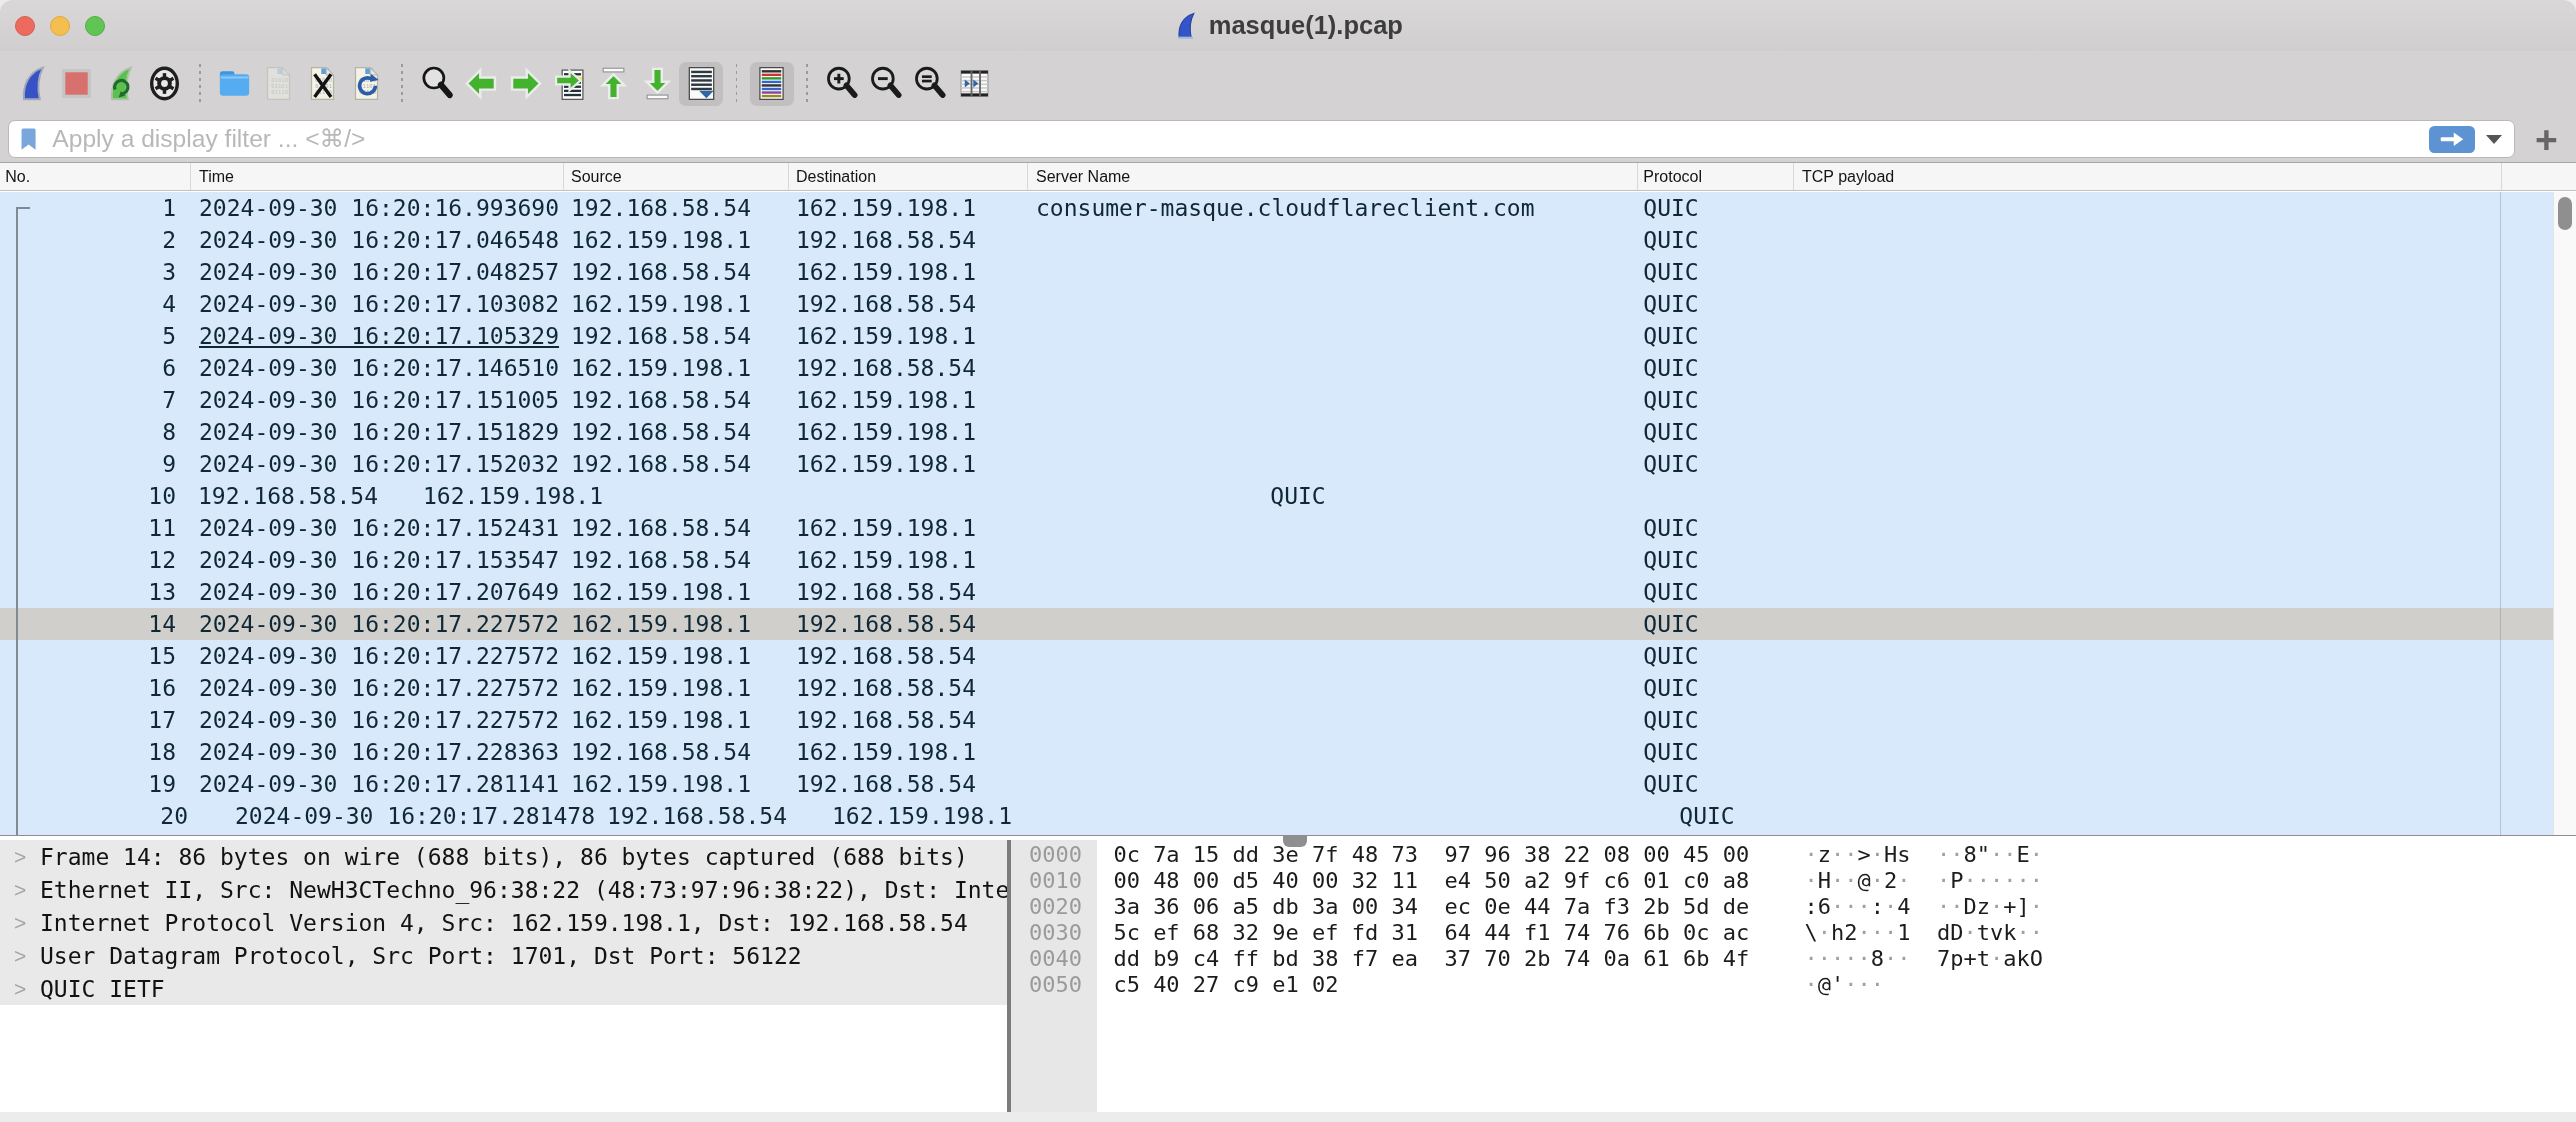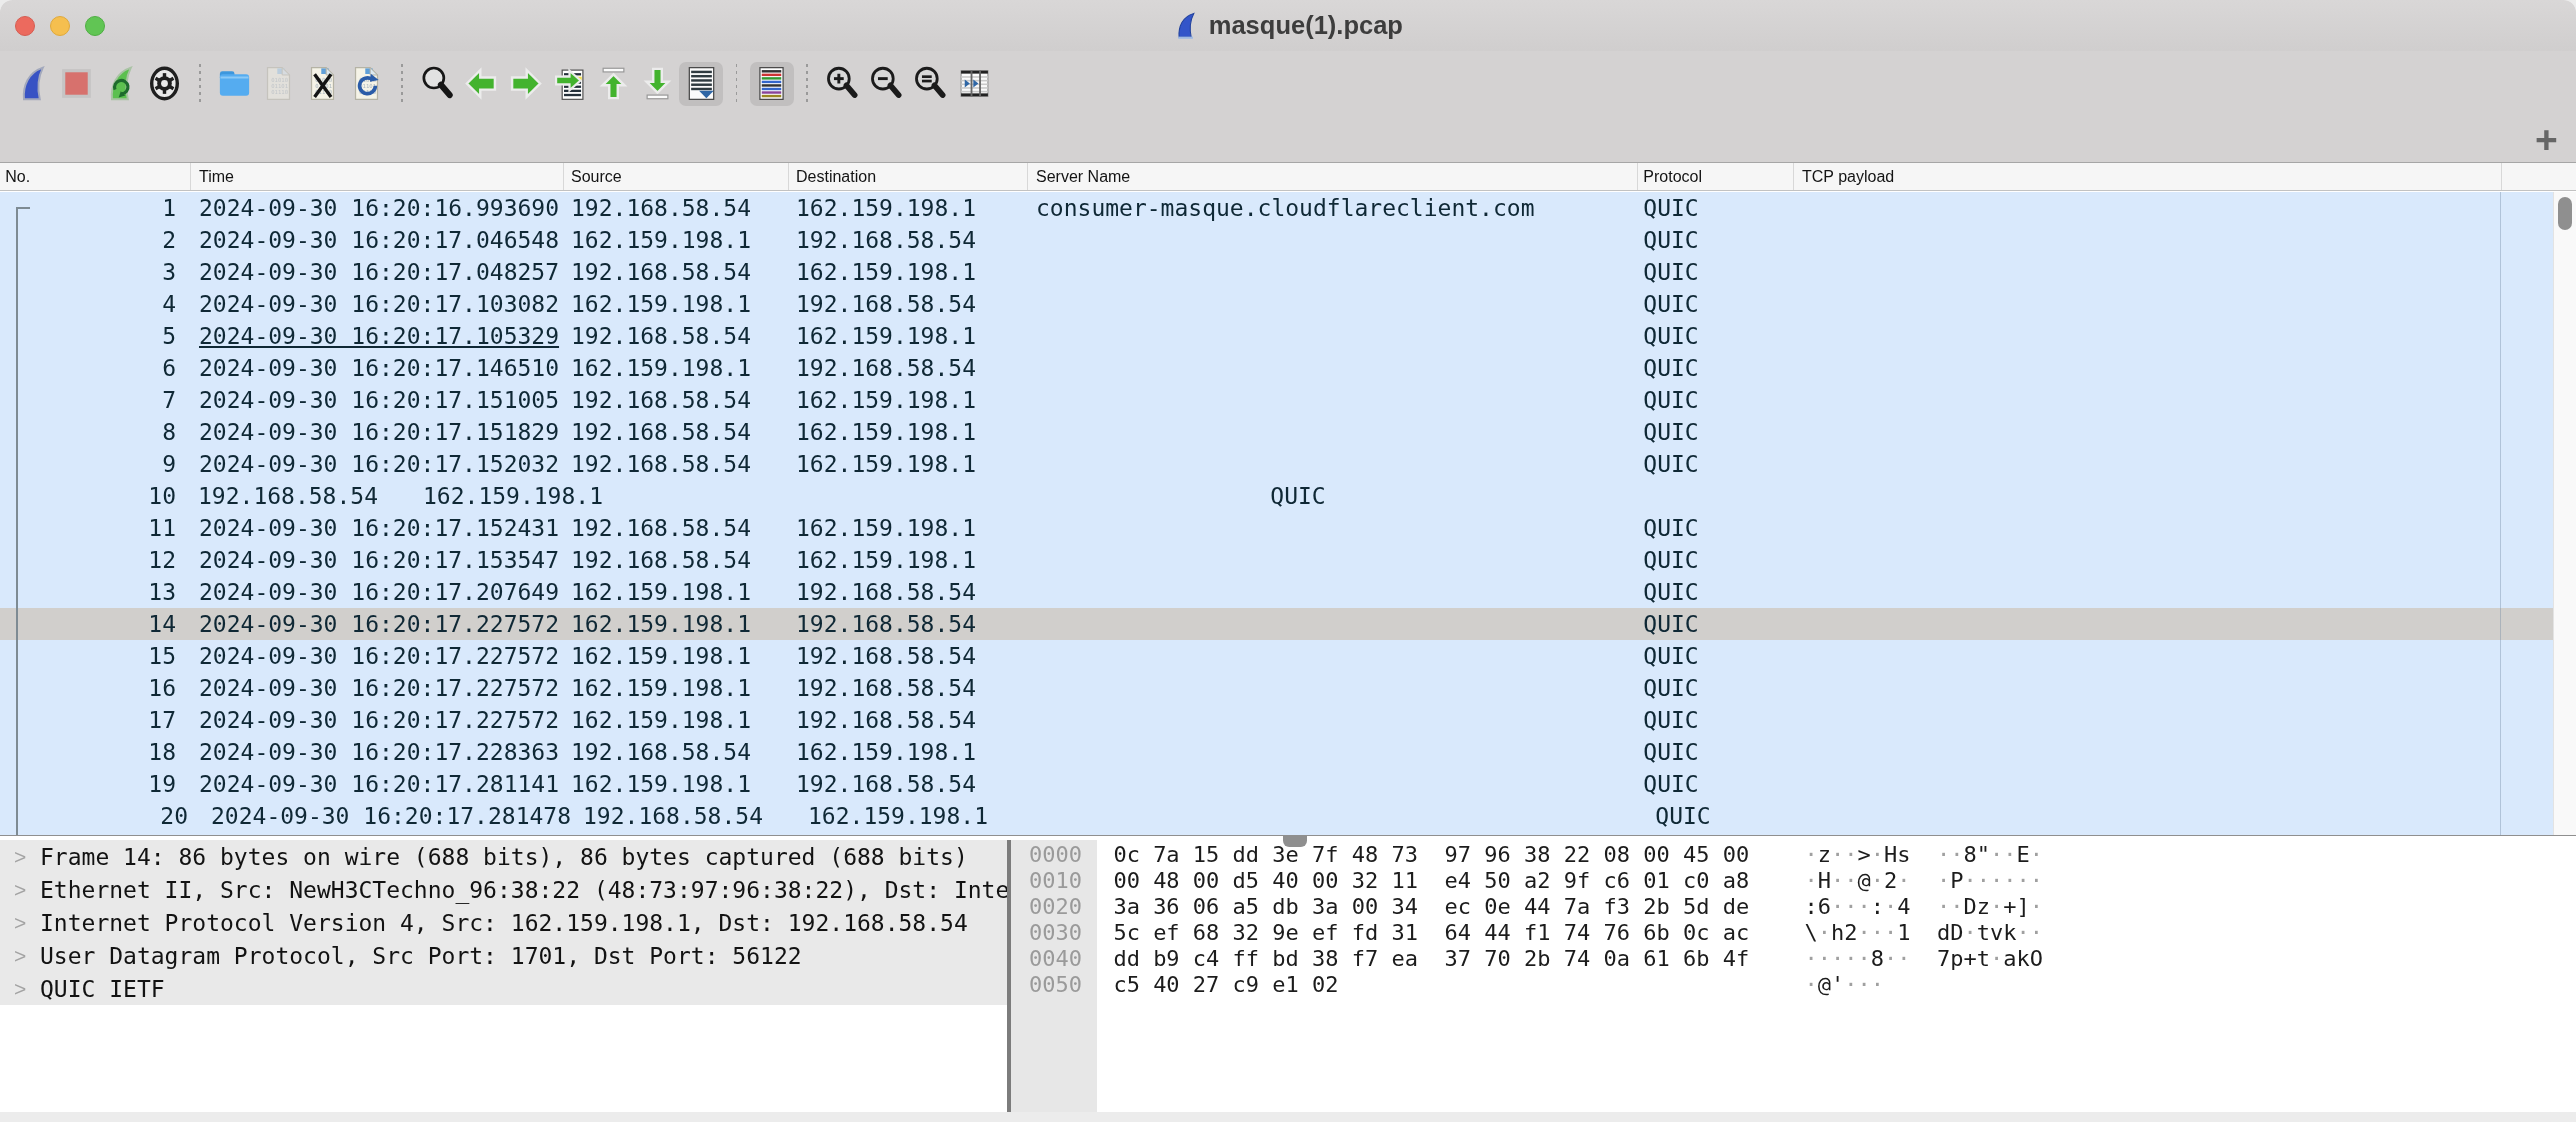--- a/index.html
+++ b/index.html
@@ -301,20 +301,33 @@
         <rect x="5" y="24.1" width="22" height="2.4" fill="#222"></rect>
         <rect x="12.8" y="5.5" width="1.5" height="21" fill="#666"></rect>
         <rect x="19.8" y="5.5" width="1.5" height="21" fill="#666"></rect>
         <polygon points="12.2,16 8,12.8 8,19.2" fill="#2f66a5"></polygon>
         <polygon points="19.2,16 15,12.8 15,19.2" fill="#2f66a5"></polygon>
       </svg>
     </div>
   </div>
 
   <div class="filterbar">
+    <div class="filter-field">
+      <svg width="22" height="25.5" viewBox="0 0 25 29">
+        <path d="M4 3.5 q0-1.8 1.8-1.8 h12.4 q1.8 0 1.8 1.8 V26 l-8-6.2 -8 6.2 z" fill="#7aa7db"></path>
+      </svg>
+      <input type="text" placeholder="Apply a display filter ... &lt;⌘/&gt;" style="">
+      <div class="apply-btn">
+        <svg width="26" height="16" viewBox="0 0 30 18">
+          <rect x="2" y="7" width="16" height="4.5" rx="1" fill="#fff"></rect>
+          <polygon points="17,1.5 28,9.2 17,17" fill="#fff"></polygon>
+        </svg>
+      </div>
+      <div class="caret"></div>
+    </div>
     <div class="add-filter">+</div>
   </div>
 
   <div class="plist-header">
       <div class="hcell" style="width: 191px; padding-left: 5.3px;">No.</div>
       <div class="hcell" style="width: 373px; padding-left: 8px;">Time</div>
       <div class="hcell" style="width: 225px; padding-left: 7px;">Source</div>
       <div class="hcell" style="width: 239px; padding-left: 7px;">Destination</div>
       <div class="hcell" style="width: 610px; padding-left: 8px;">Server Name</div>
       <div class="hcell" style="width: 156px; padding-left: 5.3px;">Protocol</div>
@@ -488,21 +501,21 @@
           <div class="pcell num" style="width: 191px; padding-right: 15px;">19</div>
           <div class="pcell" style="width: 373px; padding-left: 8px;">2024-09-30 16:20:17.281141</div>
           <div class="pcell" style="width: 225px; padding-left: 7px;">162.159.198.1</div>
           <div class="pcell" style="width: 239px; padding-left: 7px;">192.168.58.54</div>
           <div class="pcell" style="width: 610px; padding-left: 8px;"></div>
           <div class="pcell" style="width: 156px; padding-left: 5.3px;">QUIC</div>
           <div class="pcell" style="width: 708px; padding-left: 8px;"></div>
         </div>
         <div class="prow">
           <div class="pcell num" style="width: 191px; padding-right: 15px; margin-left: 12px;">20</div>
-          <div class="pcell" style="width: 373px; padding-left: 8px;">2024-09-30 16:20:17.281478</div>
+          <div class="pcell" style="width: 373px; padding-left: 8px; margin-left: 24px;">2024-09-30 16:20:17.281478</div>
           <div class="pcell" style="width: 225px; padding-left: 7px;">192.168.58.54</div>
           <div class="pcell" style="width: 239px; padding-left: 7px;">162.159.198.1</div>
           <div class="pcell" style="width: 610px; padding-left: 8px;"></div>
           <div class="pcell" style="width: 156px; padding-left: 5.3px;">QUIC</div>
           <div class="pcell" style="width: 708px; padding-left: 8px;"></div>
         </div>
       </div>
     <div class="bracket-h"></div>
     <div class="bracket-v"></div>
     <div class="collimit"></div>

